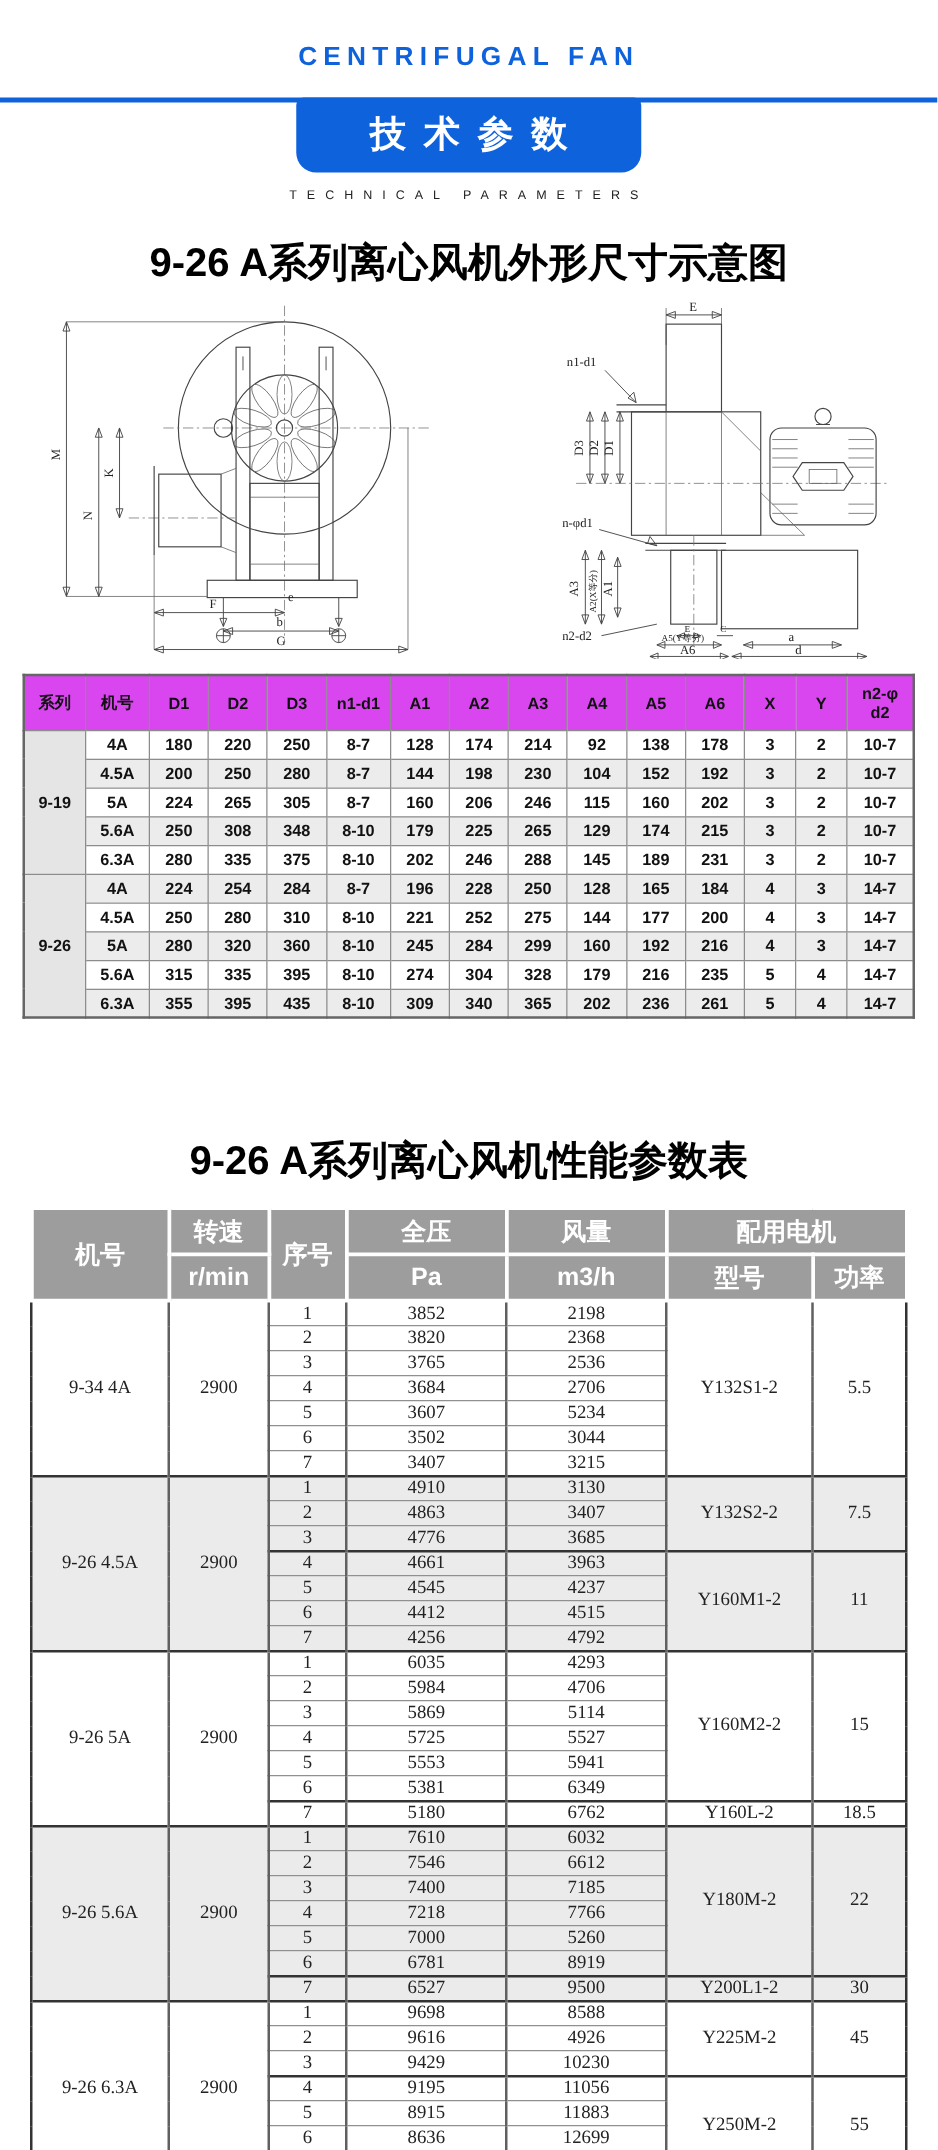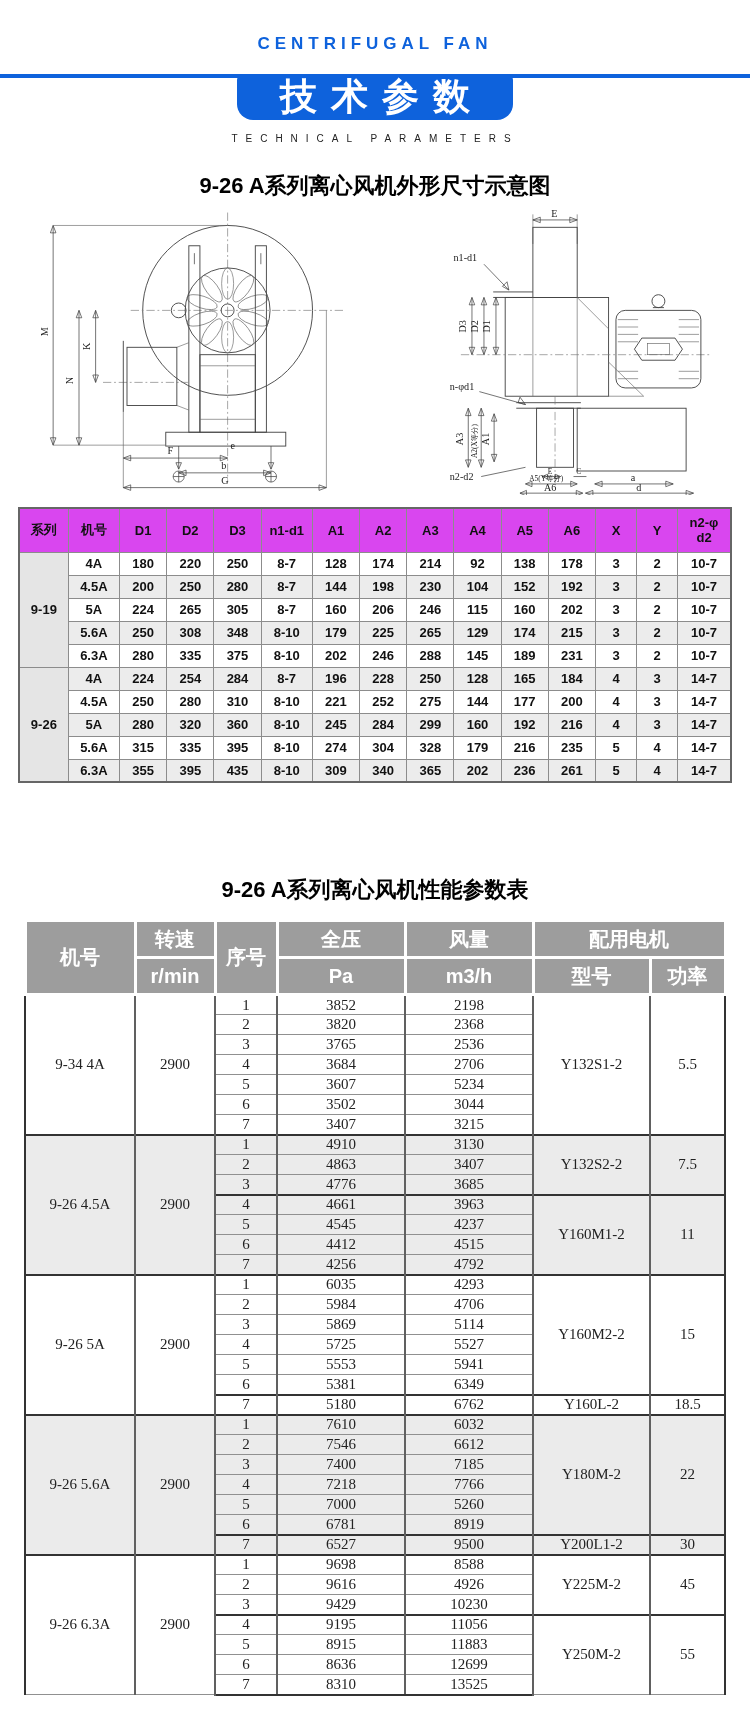--- a/index.html
+++ b/index.html
@@ -7,39 +7,39 @@
   body {
     width:750px; height:1720px; overflow:hidden;
     font-family:"Liberation Sans","DejaVu Sans",sans-serif;
     color:#111;
   }
   .page { width:750px; }
 
   
   .brand {
     margin-top:34px; text-align:center;
-    font-size:17px; font-weight:bold; letter-spacing:5px;
+    font-size:21px; font-weight:bold; letter-spacing:5px;
     color:#0e62dc;
   }
   .rule { height:4px; background:#0e62dc; margin-top:20px; }
   .banner {
-    width:276px; height:46px; margin:-4px auto 0;
+    width:276px; height:60px; margin:-4px auto 0;
     background:#0e62dc; border-radius:6px 6px 16px 16px;
     display:flex; align-items:center; justify-content:center;
-    color:#fff; font-size:37px; font-weight:bold;
+    color:#fff; font-size:29px; font-weight:bold;
     letter-spacing:14px; padding-left:14px;
   }
   .tech-sub {
     margin-top:13px; text-align:center;
     font-size:10px; letter-spacing:8px; color:#222;
   }
 
   .section-title {
     margin-top:27px; text-align:center;
-    font-size:22px; font-weight:600; color:#000;
+    font-size:32px; font-weight:600; color:#000;
   }
 
   
   .diagram-row {
     margin-top:6px; display:flex; justify-content:center; gap:10px;
     height:288px;
   }
   .diagram-row svg { display:block; }
   .dwg { stroke:#444; fill:none; stroke-width:1; }
   .dwg-thin { stroke:#666; fill:none; stroke-width:0.7; }

